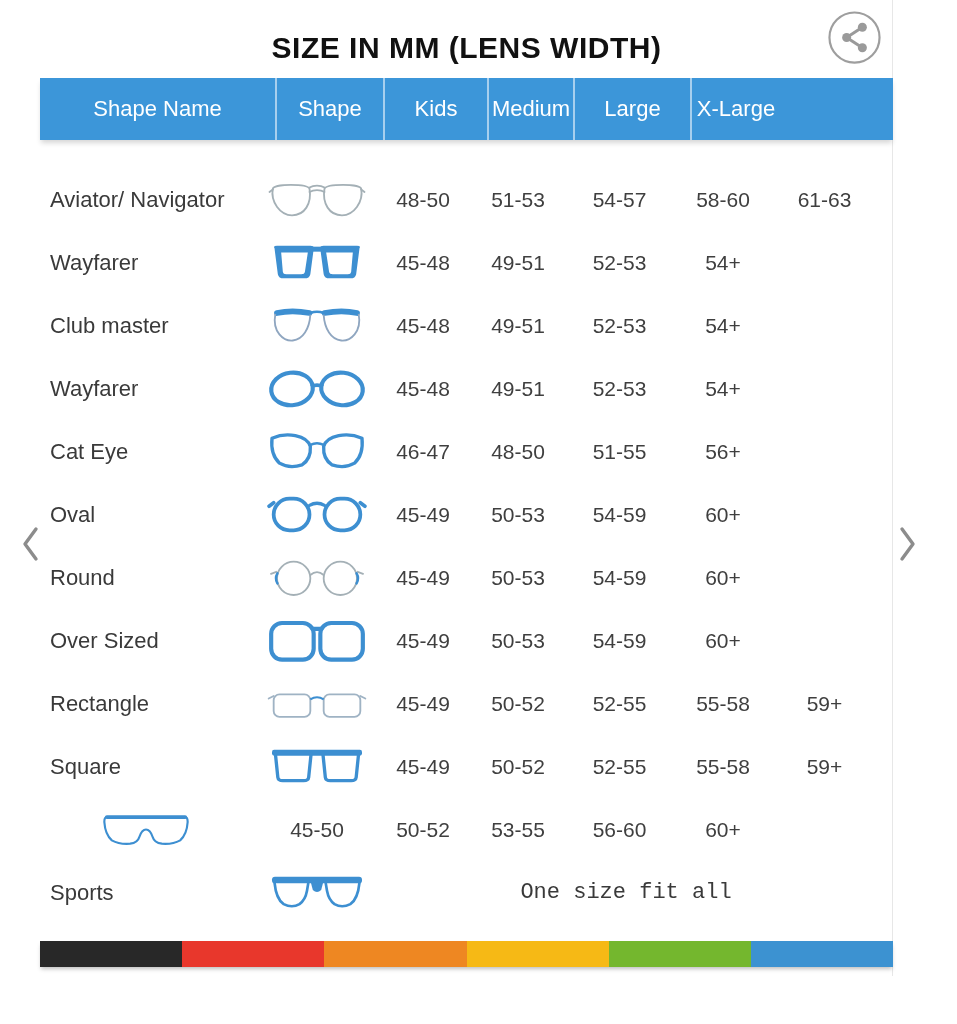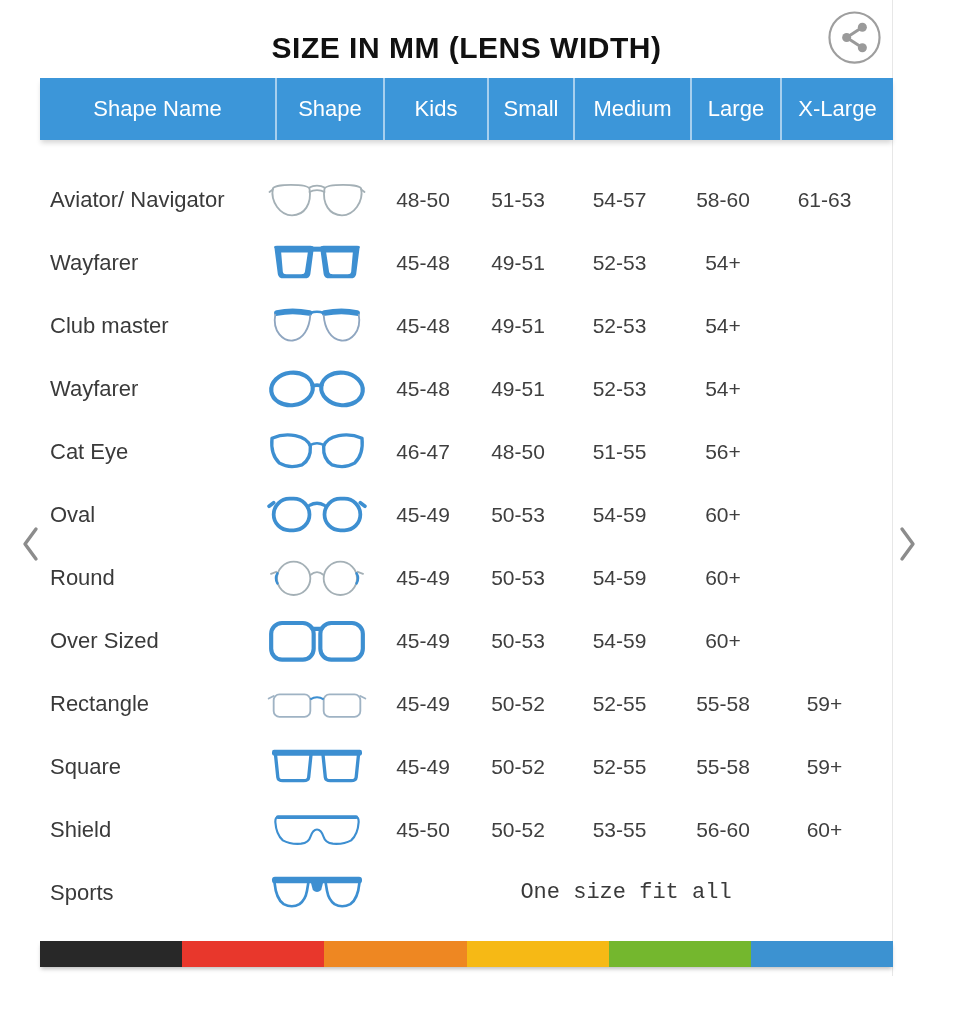--- a/index.html
+++ b/index.html
@@ -60,21 +60,20 @@
         <circle cx="20" cy="28" r="4.6" fill="#9a9a9a"></circle>
         <circle cx="36" cy="38.5" r="4.6" fill="#9a9a9a"></circle>
       </svg>
     </span>
   </button>
 
   <div class="thead" id="thead">
       <div class="th">Shape Name</div>
       <div class="th">Shape</div>
       <div class="th">Kids</div>
-      <div class="th">Small</div>
       <div class="th">Medium</div>
       <div class="th">Large</div>
       <div class="th">X-Large</div>
     </div>
 
   <div class="tbody" id="tbody">
       <div class="trow">
         <div class="name-cell">Aviator/ Navigator</div>
         <div class="icon-cell">
           <svg width="100" height="47" viewBox="0 0 120 56">
@@ -253,21 +252,20 @@
             </g>
           </svg>
         </div>
         <div class="size-cell">45-49</div>
         <div class="size-cell">50-52</div>
         <div class="size-cell">52-55</div>
         <div class="size-cell">55-58</div>
         <div class="size-cell">59+</div>
       </div>
       <div class="trow">
-        <div class="name-cell">Shield</div>
         <div class="icon-cell">
           <svg width="100" height="47" viewBox="0 0 120 56">
             <path d="M13 13 Q10 13 10 19 Q11 34 19 41 Q28 46 41 45 Q50 44 52 37 Q55 28 60 28 Q65 28 68 37 Q70 44 79 45 Q92 46 101 41 Q109 34 110 19 Q110 13 107 13 Z" fill="none" stroke="#3d8fd1" stroke-width="2.6" stroke-linejoin="round"></path>
    <path d="M13 13 H107" stroke="#3d8fd1" stroke-width="4.5" stroke-linecap="round"></path>
           </svg>
         </div>
         <div class="size-cell">45-50</div>
         <div class="size-cell">50-52</div>
         <div class="size-cell">53-55</div>
         <div class="size-cell">56-60</div>

